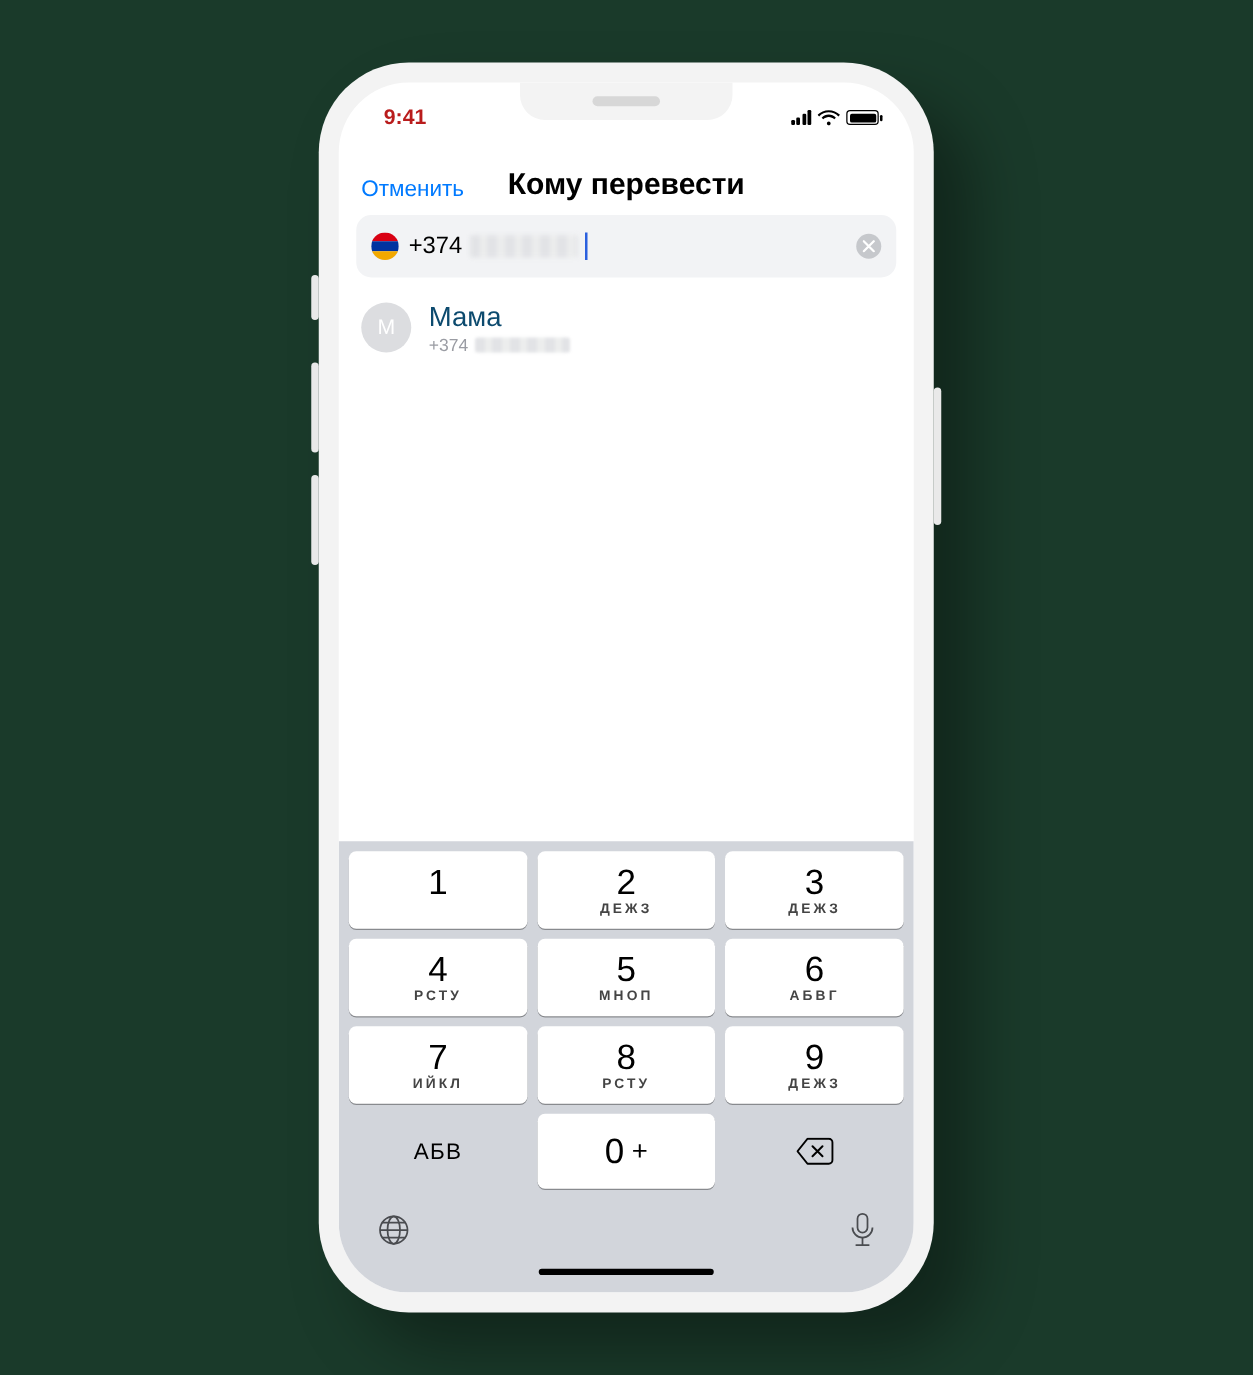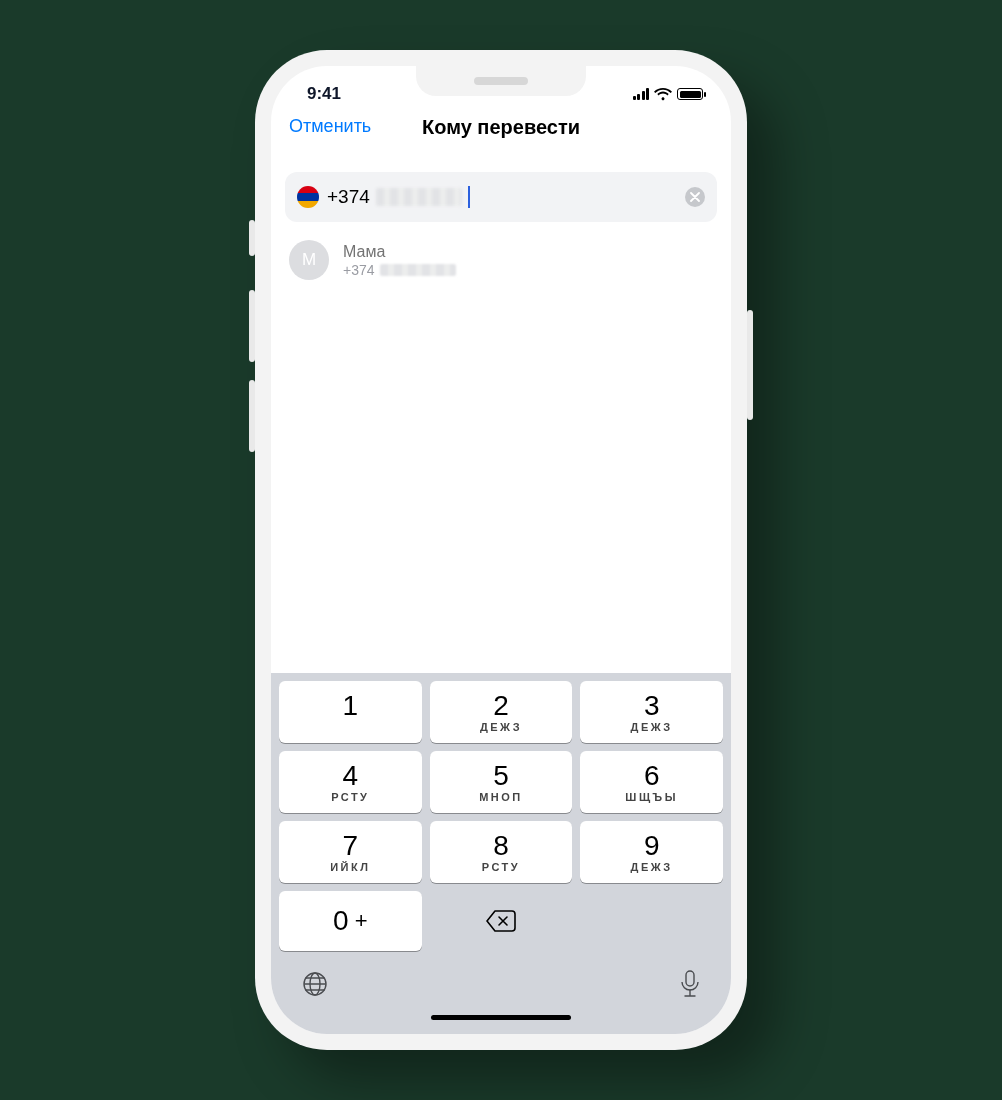--- a/index.html
+++ b/index.html
@@ -52,49 +52,49 @@
   .side-left1 { left:-6px; top:170px; width:6px; height:36px; }
   .side-left2 { left:-6px; top:240px; width:6px; height:72px; }
   .side-left3 { left:-6px; top:330px; width:6px; height:72px; }
   .side-right { right:-6px; top:260px; width:6px; height:110px; }
 
   
   .status-bar {
     height: 50px;
     display: flex; align-items: center; justify-content: space-between;
     padding: 6px 28px 0 36px;
-    font-weight: 600; font-size: 17px; color: #0f172a;
+    font-weight: 600; font-size: 17px; color: #b91c1c;
   }
   .status-icons { display:flex; align-items:center; gap:5px; }
   .signal-bars { display:flex; align-items:flex-end; gap:1.5px; height:12px;}
   .signal-bars span { width:3px; background:#000; border-radius:1px;}
   .signal-bars span:nth-child(1){height:4px;}
   .signal-bars span:nth-child(2){height:6px;}
   .signal-bars span:nth-child(3){height:9px;}
   .signal-bars span:nth-child(4){height:12px;}
   .wifi-icon svg { display:block; }
   .battery {
     width:26px; height:12px; border:1.5px solid #000; border-radius:3px; position:relative;
   }
   .battery::after{ content:""; position:absolute; right:-4px; top:3px; width:2.5px; height:5px; background:#000; border-radius:1px;}
   .battery div{ position:absolute; left:1.5px; top:1.5px; bottom:1.5px; right:1.5px; background:#000; border-radius:1.5px;}
 
   
   .nav-bar {
     height: 46px;
-    display:flex; align-items:flex-start;
+    display:flex; align-items:flex-end;
     padding: 0 18px;
     position: relative;
   }
   .nav-cancel {
     color:#007aff; font-size:18px; font-weight:400;
   }
   .nav-title {
     position:absolute; left:0; right:0; text-align:center;
-    font-size:20px; font-weight:600; color:#000;
+    font-size:24px; font-weight:600; color:#000;
     pointer-events:none;
   }
 
   
   .field-wrap { padding: 10px 14px 4px; }
   .phone-field {
     background:#f2f3f5;
     border-radius:12px;
     height:50px;
     display:flex; align-items:center;
@@ -125,21 +125,21 @@
   .contact-row {
     display:flex; align-items:center; gap:14px;
     padding: 14px 18px 8px;
   }
   .avatar {
     width:40px; height:40px; border-radius:50%; background:#dcdde0;
     color:#fff; display:flex; align-items:center; justify-content:center;
     font-size:17px; font-weight:500;
   }
   .contact-texts { display:flex; flex-direction:column; }
-  .contact-name { font-size:16px; color:#737373; line-height:1.25;}
+  .contact-name { font-size:22px; color:#0c4a6e; line-height:1.25;}
   .contact-sub { font-size:14px; color:#9a9ca3; display:flex; align-items:center; gap:5px;}
   .sub-redact { display:inline-block; height:12px; width:76px;
     background: repeating-linear-gradient(90deg,#e2e3e6 0 8px,#eceded 8px 14px);
     filter: blur(1.2px); border-radius:2px;
   }
 
   .content-spacer { flex:1; }
 
   
   .keyboard {
@@ -283,37 +283,38 @@
             <div class="key">
               <div class="digit">4</div>
               <div class="letters">РСТУ</div>
             </div>
             <div class="key">
               <div class="digit">5</div>
               <div class="letters">МНОП</div>
             </div>
             <div class="key">
               <div class="digit">6</div>
-              <div class="letters">ШЩЪЫ</div>
+              <div class="letters">АБВГ</div>
             </div>
             <div class="key">
               <div class="digit">7</div>
               <div class="letters">ИЙКЛ</div>
             </div>
             <div class="key">
               <div class="digit">8</div>
               <div class="letters">РСТУ</div>
             </div>
             <div class="key">
               <div class="digit">9</div>
               <div class="letters">ДЕЖЗ</div>
             </div>
           </div>
 
         <div class="bottom-row">
+          <div class="switch-key">АБВ</div>
           <div class="zero-key">
             <span class="digit">0</span>
               <span class="plus">+</span>
           </div>
           <div class="backspace">
             <svg width="30" height="22" viewBox="0 0 30 22">
               <path d="M9 1 H26 a3 3 0 0 1 3 3 V18 a3 3 0 0 1 -3 3 H9 L1 11 Z" fill="none" stroke="#000" stroke-width="1.6" stroke-linejoin="round"></path>
               <path d="M13 7 L21 15 M21 7 L13 15" stroke="#000" stroke-width="1.6" stroke-linecap="round"></path>
             </svg>
           </div>

